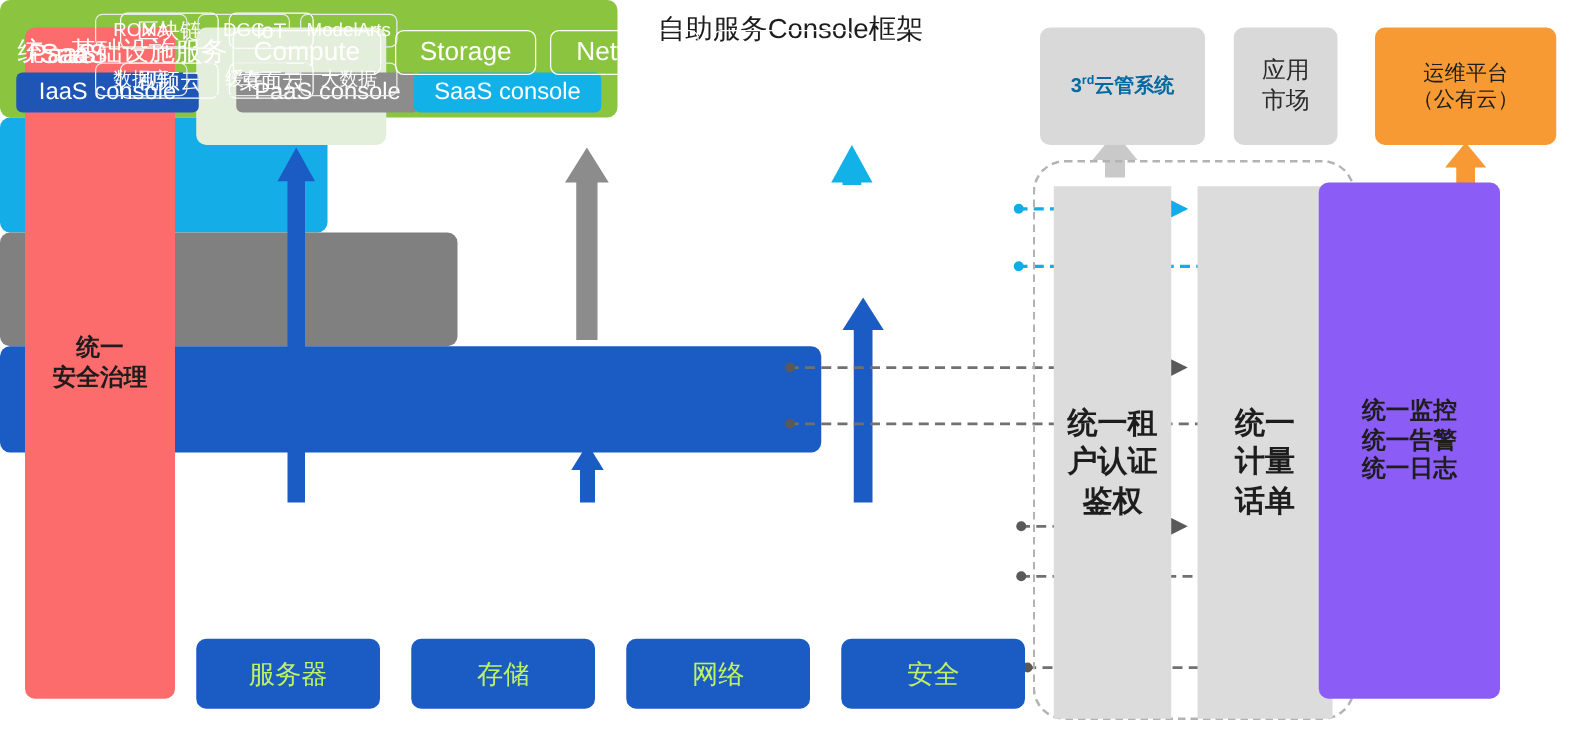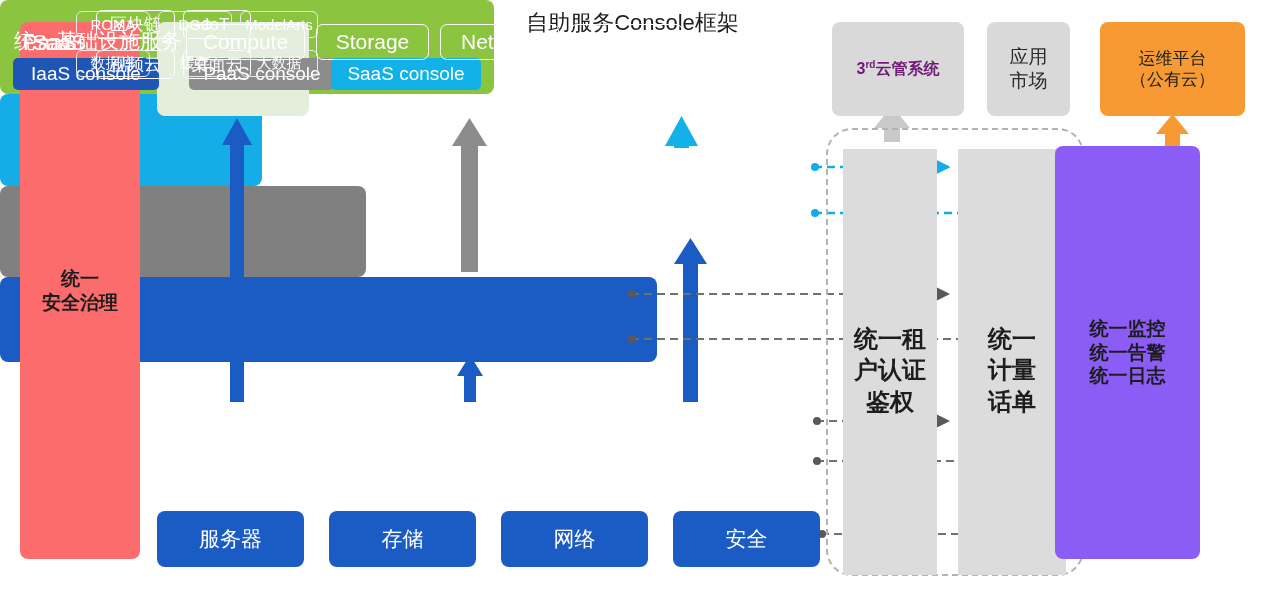--- a/index.html
+++ b/index.html
@@ -69,21 +69,21 @@
     box-sizing:border-box;
   }
   #chip-iaas{ left:13px;  width:146px; background:#1F56B5; }
   #chip-paas{ left:172px; width:146px; background:#8C8C8C;margin-left:17px; }
   #chip-saas{ left:331px; width:150px; background:#12B2E8; }
 
   
   #third-cloud{
     left:832px; top:22px; width:132px; height:94px;
     background:#D9D9D9; border-radius:8px;
-    color:#701a75; font-size:16px; font-weight:600;
+    color:#0369a1; font-size:16px; font-weight:600;
   }
   #third-cloud sup{font-size:10px;vertical-align:super;}
   #app-market{
     left:987px; top:22px; width:83px; height:94px;
     background:#D9D9D9; border-radius:8px;
     color:#2b2b2b; font-size:19px;
   }
 
   
   #ops-top{
@@ -168,21 +168,21 @@
   #infra-compute { left:186px; width:119px; }
   #infra-storage { left:316px; width:113px; }
   #infra-network { left:440px; width:119px; }
   #infra-cce     { left:570px; width:113px; }
 
   
   .res-box{
     position:absolute; top:511px; height:56px;
     background:#1A5BC4; border-radius:8px;
     display:flex;align-items:center;justify-content:center;
-    color:#ffffff; font-size:21px;
+    color:#bef264; font-size:21px;
   }
   #res-server  { left:157px; width:147px; }
   #res-storage { left:329px; width:147px; }
   #res-network { left:501px; width:147px; }
   #res-security{ left:673px; width:147px; }
 
   
   #dashed-zone{
     position:absolute;
     left:826px; top:128px; width:258px; height:448px;

